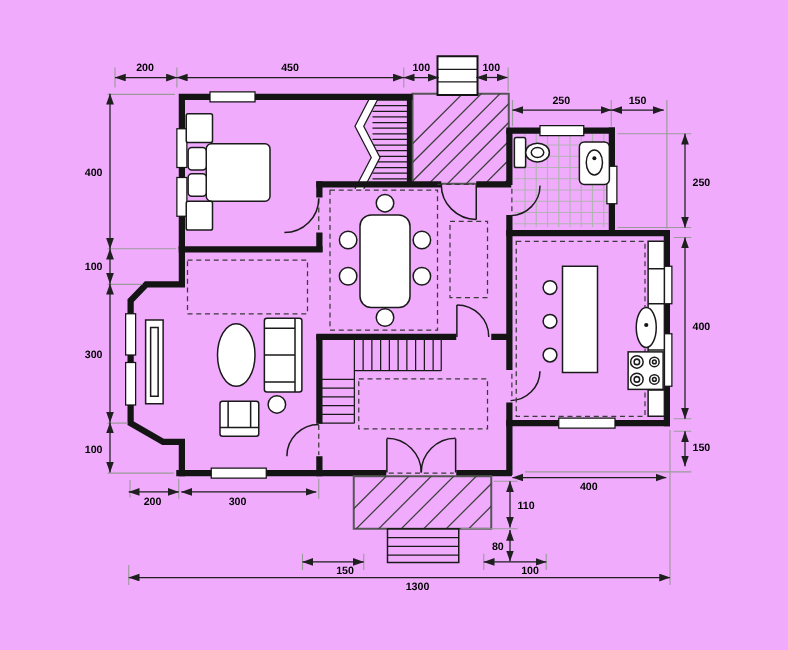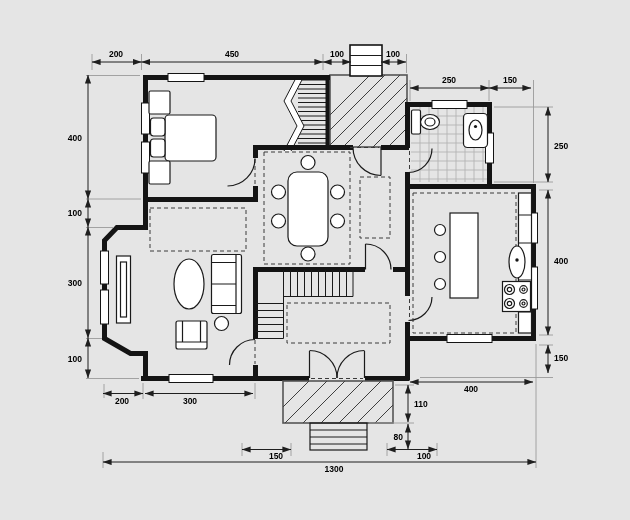--- a/index.html
+++ b/index.html
@@ -1,16 +1,16 @@
 <!DOCTYPE html>
 <html><head>
 <meta charset="utf-8">
 <style>
   html,body{margin:0;padding:0;background:#fff;}
-  .stage{width:630px;height:520px;background:#e5e5e5;position:relative;font-family:"Liberation Sans",sans-serif;}
+  .stage{width:630px;height:520px;background:#f0abfc;position:relative;font-family:"Liberation Sans",sans-serif;}
   svg{display:block;}
   .wall{stroke:#141414;stroke-width:5;fill:none;}
   .wall4{stroke:#141414;stroke-width:4;fill:none;}
   .thin{stroke:#1a1a1a;stroke-width:1.2;fill:#fff;}
   .thinl{stroke:#1a1a1a;stroke-width:1.2;fill:none;}
   .hair{stroke:#1a1a1a;stroke-width:1;fill:none;}
   .win{fill:#ffffff;stroke:#141414;stroke-width:1;}
   .dash{stroke:#3a3a3a;stroke-width:1;fill:none;stroke-dasharray:4 3;}
   .tile{stroke:#b3b3b3;stroke-width:0.9;fill:none;}
   .hatch{stroke:#3f3f3f;stroke-width:1;fill:none;}

